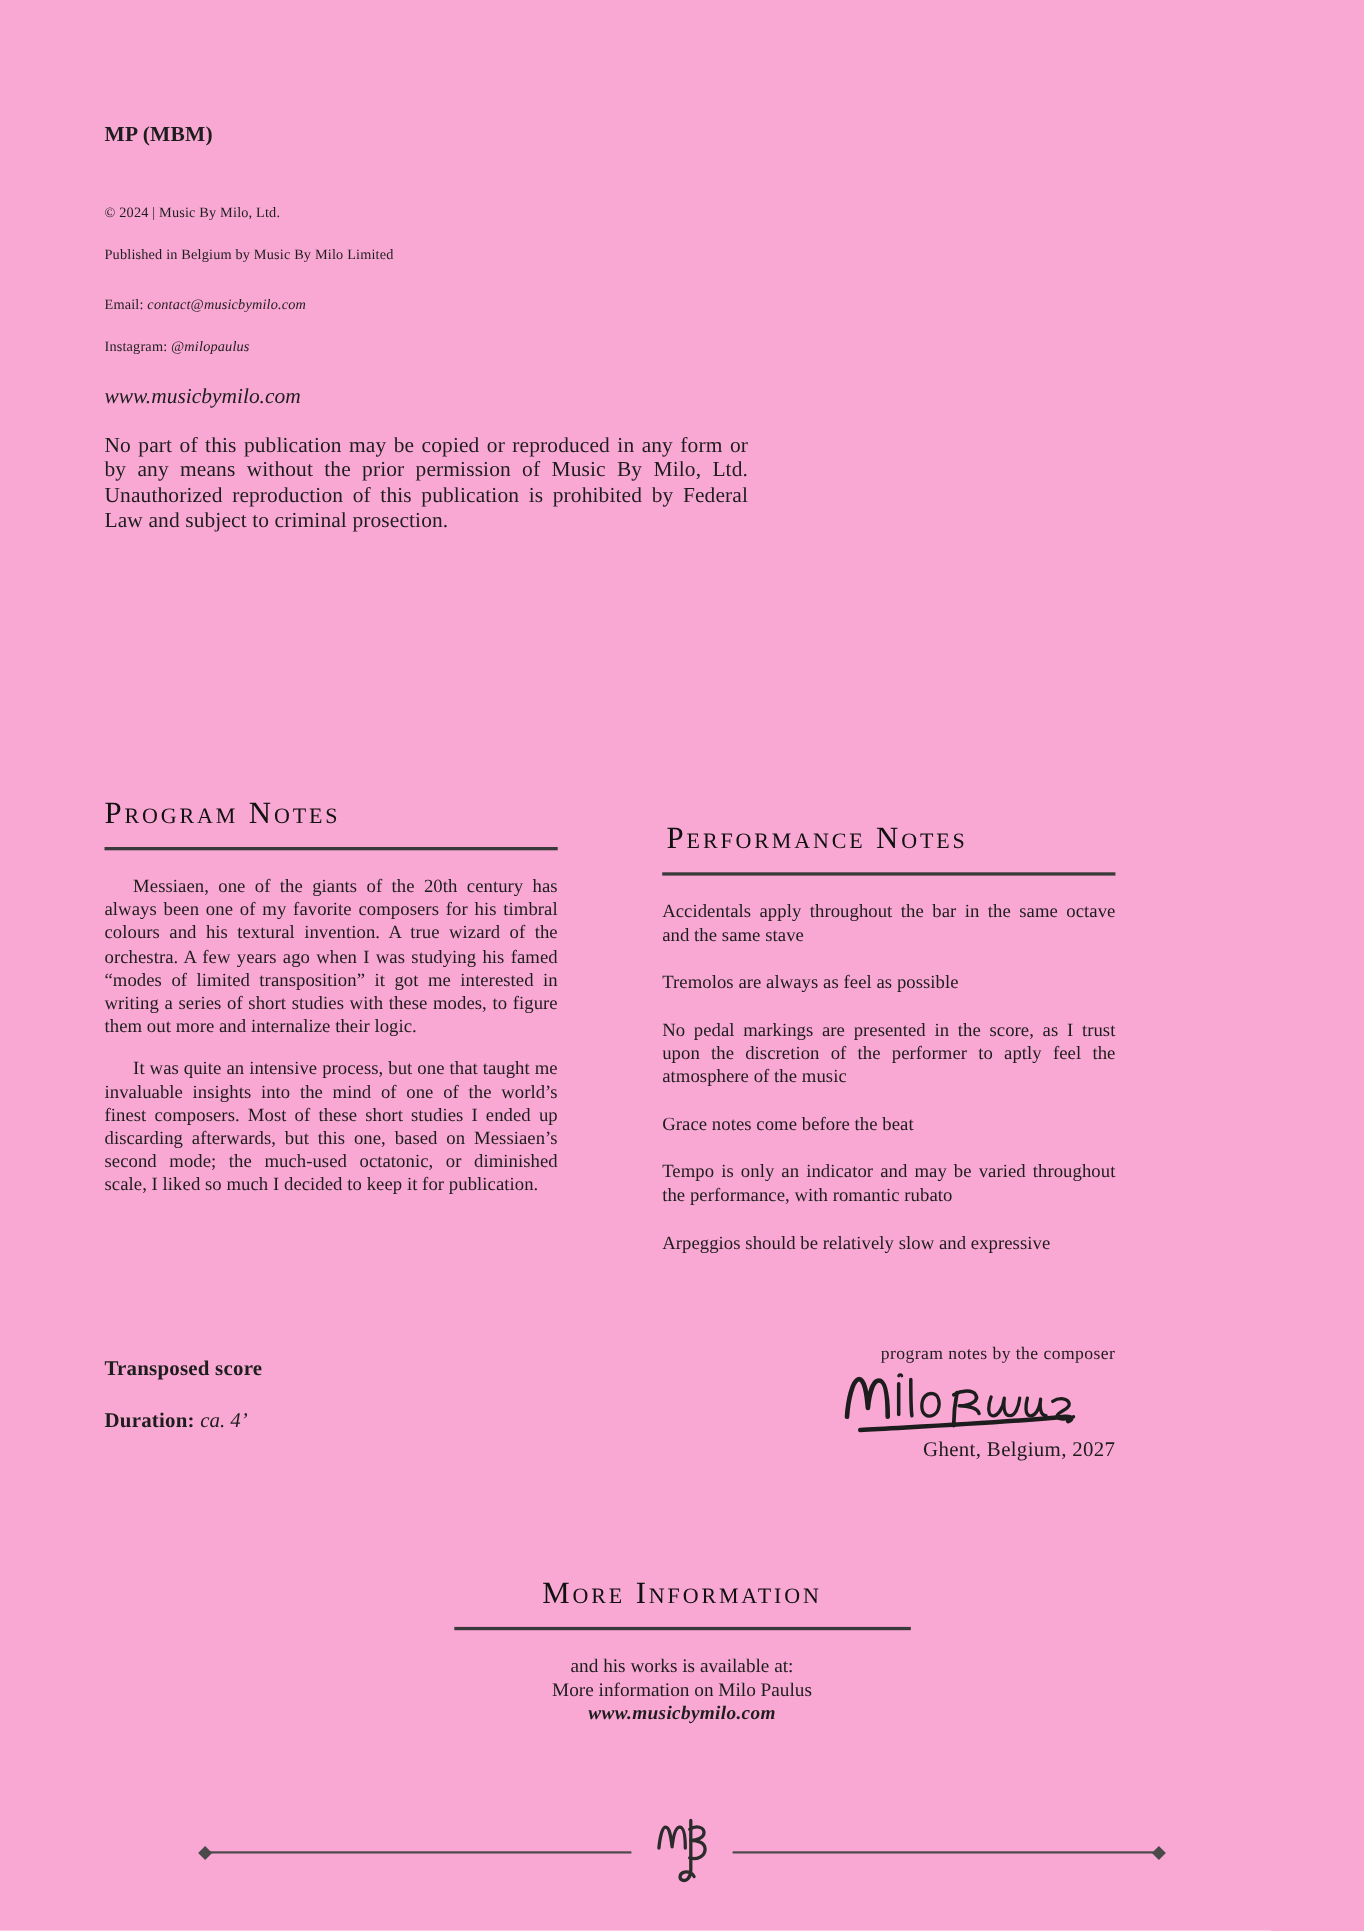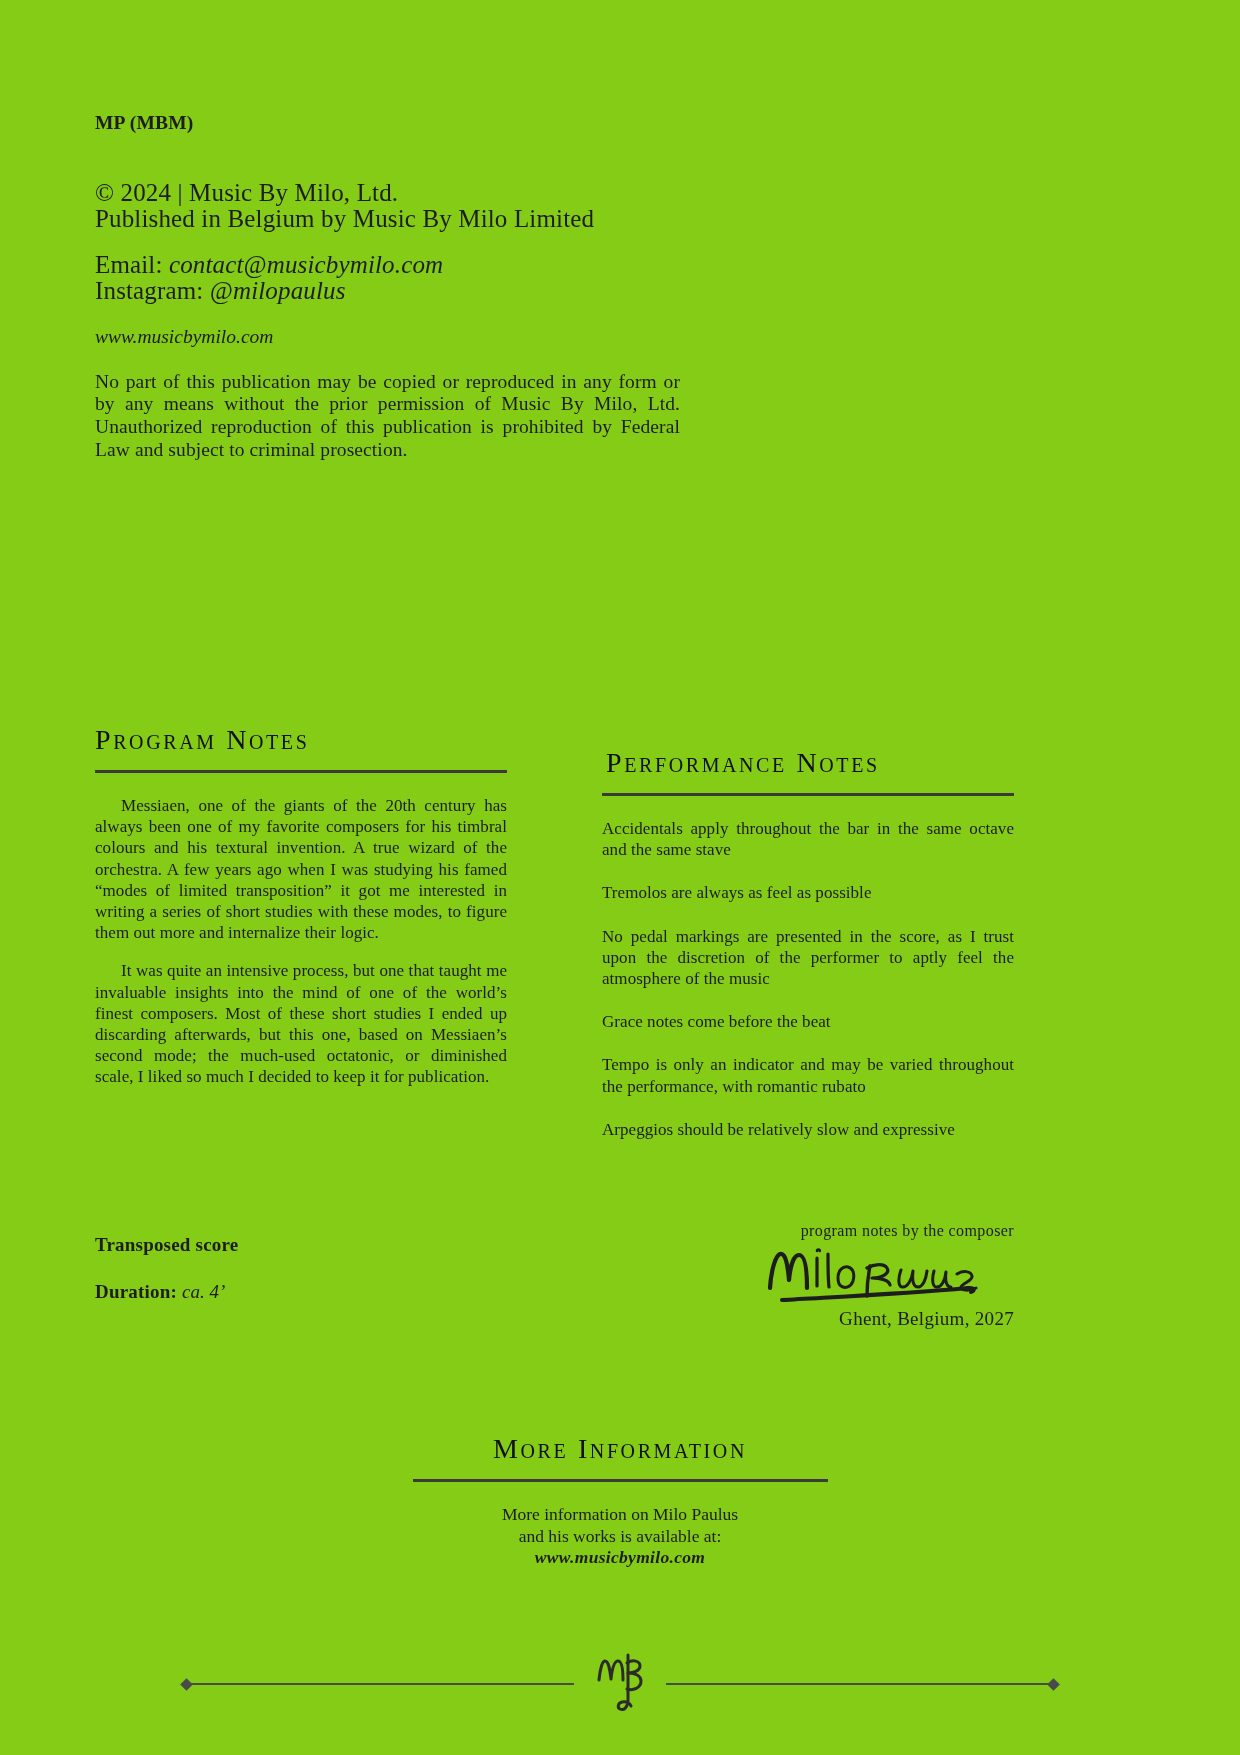--- a/index.html
+++ b/index.html
@@ -12,40 +12,41 @@
     height: 1755px;
     position: relative;
     font-family: "Liberation Serif", "DejaVu Serif", serif;
     color: #1d1d1d;
     overflow: hidden;
   }
 
   .page {
     position: absolute;
     inset: 0;
-    background: #84cc16;
+    background: #f9a8d4;
   }
 
   
   .imprint {
     position: absolute;
     left: 95px;
     top: 112px;
     width: 600px;
   }
   .catalog-code {
     font-size: 19.5px;
     font-weight: bold;
     letter-spacing: 0.2px;
     margin-bottom: 46px;
   }
   .imprint-line {
-    font-size: 25px;
+    font-size: 13px;
     line-height: 25.5px;
     letter-spacing: 0.15px;
+    margin-top: 12px;
   }
   .imprint-group { margin-bottom: 21px; }
   .imprint-group:last-child { margin-bottom: 0; }
   .ital { font-style: italic; }
   .website-line {
     font-size: 19.5px;
     font-style: italic;
     line-height: 25.5px;
   }
   .legal {
@@ -286,22 +287,22 @@
       </svg>
     </div>
 
     <div class="sig-place">Ghent, Belgium, 2027</div>
   </div>
 
   <div class="more-info">
     <div class="section-head">More Information</div>
     <div class="rule"></div>
     <div class="more-info-body">
+      <div>and his works is available at:</div>
       <div>More information on Milo Paulus</div>
-      <div>and his works is available at:</div>
       <div class="more-info-url">www.musicbymilo.com</div>
     </div>
   </div>
 
   <div class="footer-ornament">
     <div class="orn-rule-wrap">
       <span class="orn-diamond"></span>
       <span class="orn-line"></span>
     </div>
 

